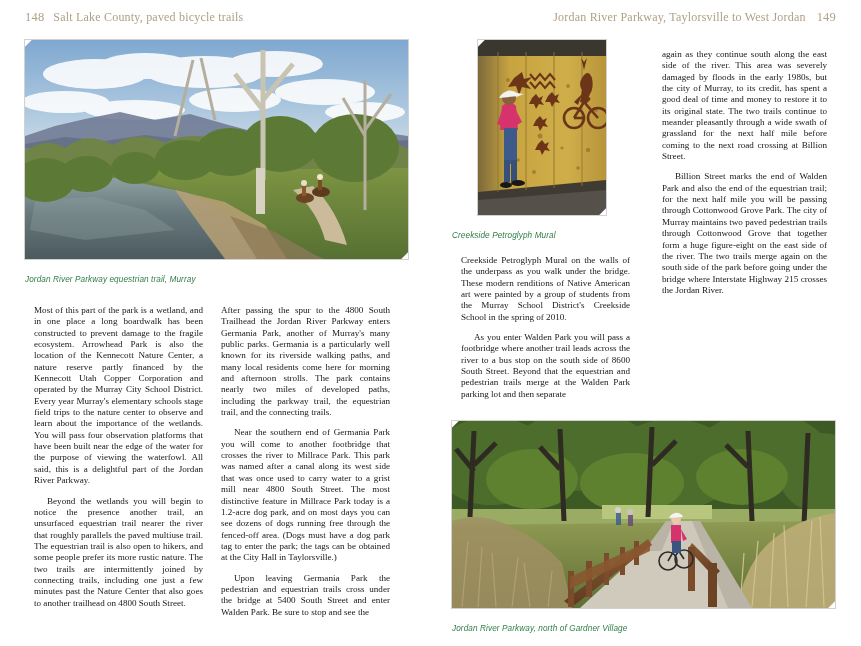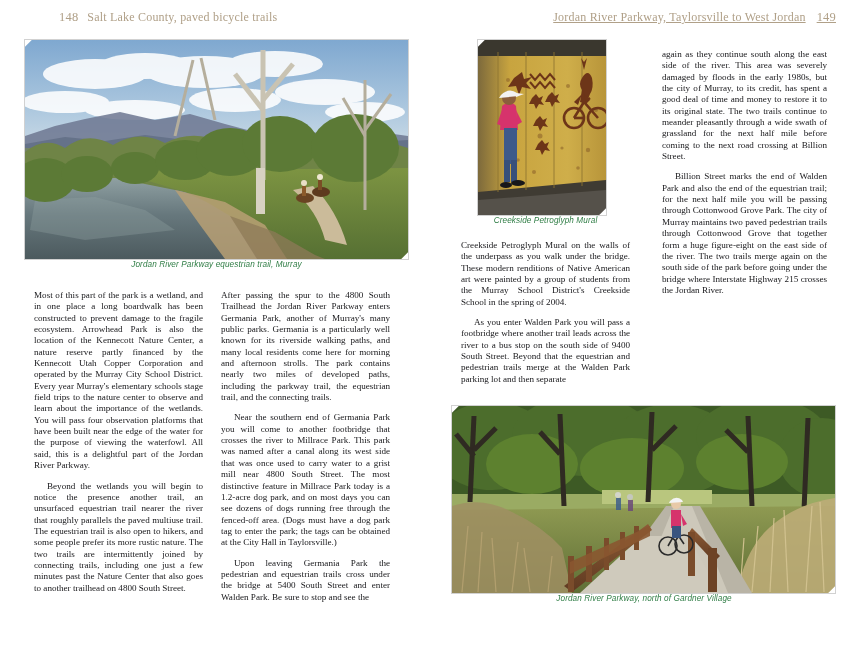--- a/index.html
+++ b/index.html
@@ -15,22 +15,22 @@
   .page-left{width:430px;padding:10px 22px 0 25px;}
   .page-right{width:431px;padding:10px 25px 0 22px;}
 
   
   .runhead{
     display:flex;align-items:baseline;
     font-family:"Liberation Serif", serif;
     font-size:12.5px;color:#b0a088;
     letter-spacing:.2px;height:20px;
   }
-  .runhead.left{justify-content:flex-start;gap:9px;margin-left:34px;}
-  .runhead.right{justify-content:flex-end;gap:11px;text-decoration:underline;}
+  .runhead.left{justify-content:flex-start;gap:9px;}
+  .runhead.right{justify-content:flex-end;gap:11px;}
   .folio{font-size:12.5px;color:#b0a088;}
   .runhead-title{font-size:12px;color:#b0a088;}
 
   
   .cols{display:flex;margin-top:4px;}
   .col{width:187px;}
   p.body{
     margin:9px;
     font-size:9.1px;
     line-height:11.35px;
@@ -52,22 +52,22 @@
   .photo .corner{position:absolute;width:11px;height:11px;background:#ffffff;}
   .c-tl{top:-6px;left:-6px;transform:rotate(45deg);}
   .c-br{bottom:-6px;right:-6px;transform:rotate(45deg);}
   .photo svg{display:block;width:100%;height:100%;}
 
   .caption{
     font-family:"Liberation Sans", sans-serif;
     font-style:italic;
     font-size:8.2px;
     color:#2f7d45;
-    text-align:center;
-    margin-top:1px;
+    text-align:left;
+    margin-top:16px;
     white-space:nowrap;
     letter-spacing:.1px;
   }
 
   
   .ph-riverwide{width:383px;height:219px;}
   .ph-mural{width:128px;height:175px;}
   .ph-bridge{width:383px;height:187px;}
 
   .right-top{display:flex;gap:14px;align-items:flex-start;}
@@ -283,22 +283,22 @@
               </svg>
               <span class="corner c-tl"></span>
               <span class="corner c-br"></span>
             </div>
           </div>
           <div class="caption">Creekside Petroglyph Mural</div>
         </div>
 
         <div class="spacer6"></div>
 
-        <p class="body cont">Creekside Petroglyph Mural on the walls of the underpass as you walk under the bridge.  These modern renditions of Native American art were painted by a group of students from the Murray School District's Creekside School in the spring of 2004.</p>
-        <p class="body">As you enter Walden Park you will pass a footbridge where another trail leads across the river to a bus stop on the south side of 9400 South Street.  Beyond that the equestrian and pedestrian trails merge at the Walden Park parking lot and then separate</p>
+        <p class="body cont">Creekside Petroglyph Mural on the walls of the underpass as you walk under the bridge.  These modern renditions of Native American art were painted by a group of students from the Murray School District's Creekside School in the spring of 2010.</p>
+        <p class="body">As you enter Walden Park you will pass a footbridge where another trail leads across the river to a bus stop on the south side of 8600 South Street.  Beyond that the equestrian and pedestrian trails merge at the Walden Park parking lot and then separate</p>
       </div>
 
       <div class="rightcol">
         <p class="body cont">again as they continue south along the east side of the river.  This area was severely damaged by floods in the early 1980s, but the city of Murray, to its credit, has spent a good deal of time and money to restore it to its original state.  The two trails continue to meander pleasantly through a wide swath of grassland for the next half mile before coming to the next road crossing at Billion Street.</p>
         <p class="body">Billion Street marks the end of Walden Park and also the end of the equestrian trail;  for the next half mile you will be passing through Cottonwood Grove Park.  The city of Murray maintains two paved pedestrian trails through Cottonwood Grove that together form a huge figure-eight on the east side of the river. The two trails merge again on the south side of the park before going under the bridge where Interstate Highway 215 crosses the Jordan River.</p>
       </div>
     </div>
 
     <div class="spacer12"></div>
 

